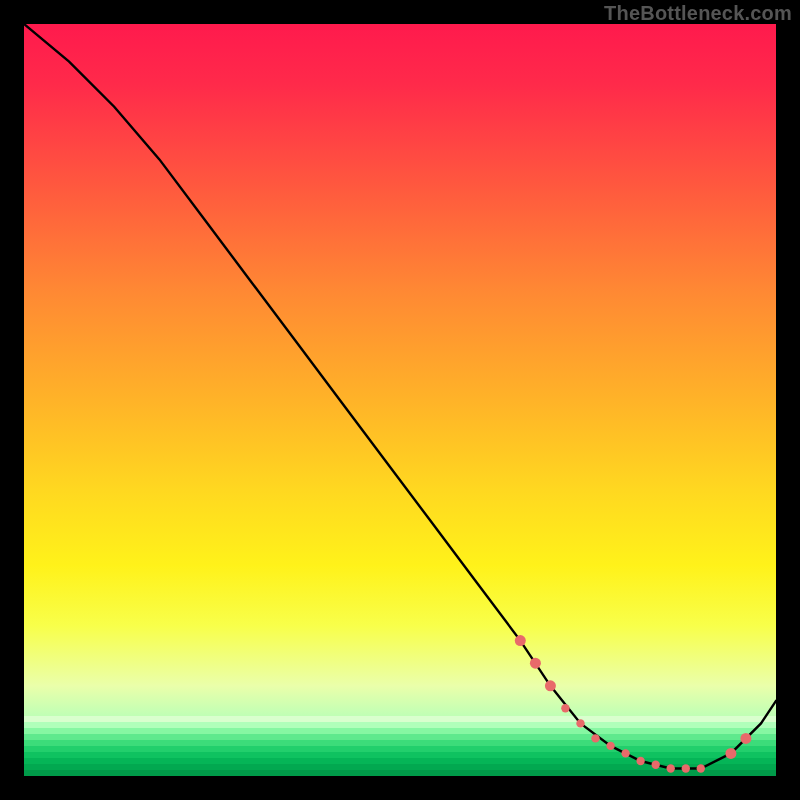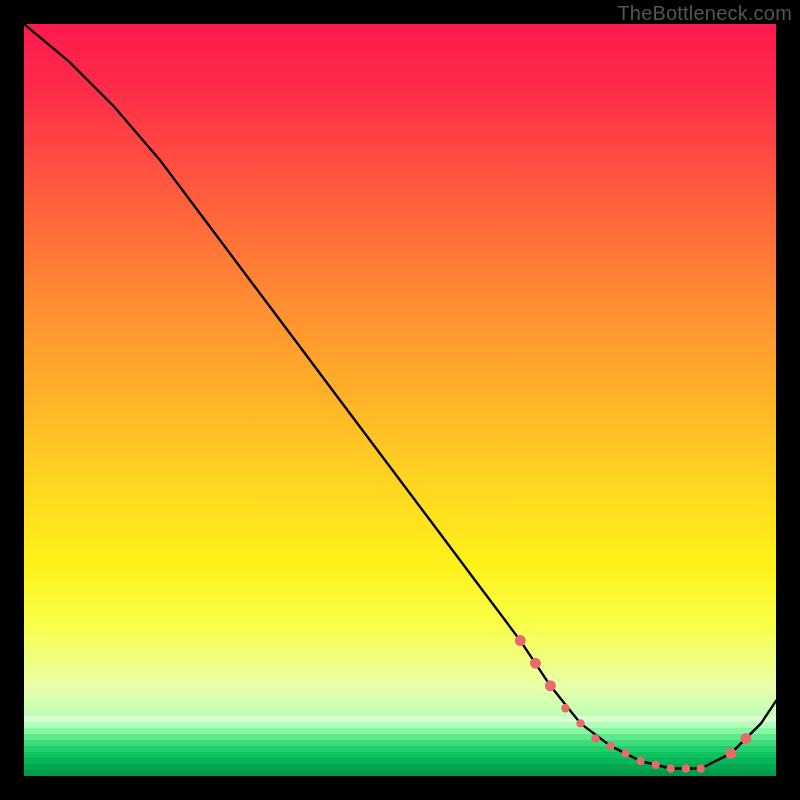--- a/index.html
+++ b/index.html
@@ -44,20 +44,21 @@
     width: 100%;
   }
   .watermark {
     position: absolute;
     top: 2px;
     right: 8px;
     color: #555;
     font-size: 20px;
     letter-spacing: 0.2px;
     user-select: none;
+    font-weight: bold;
   }
   svg {
     position: absolute;
     left: 0;
     top: 0;
   }
 </style>
 </head>
 <body>
 

